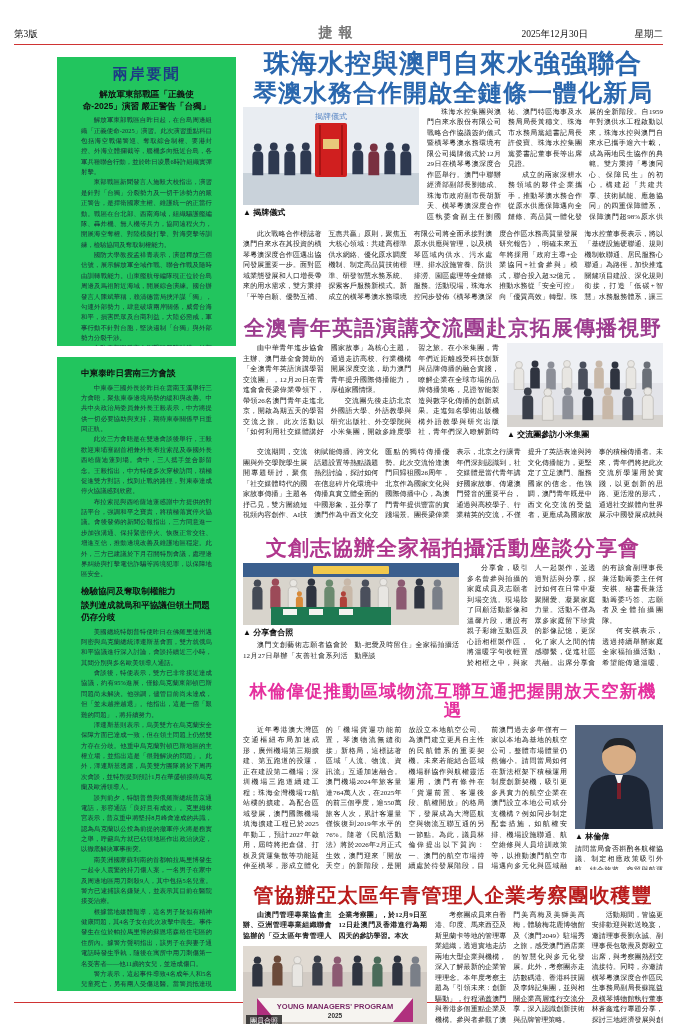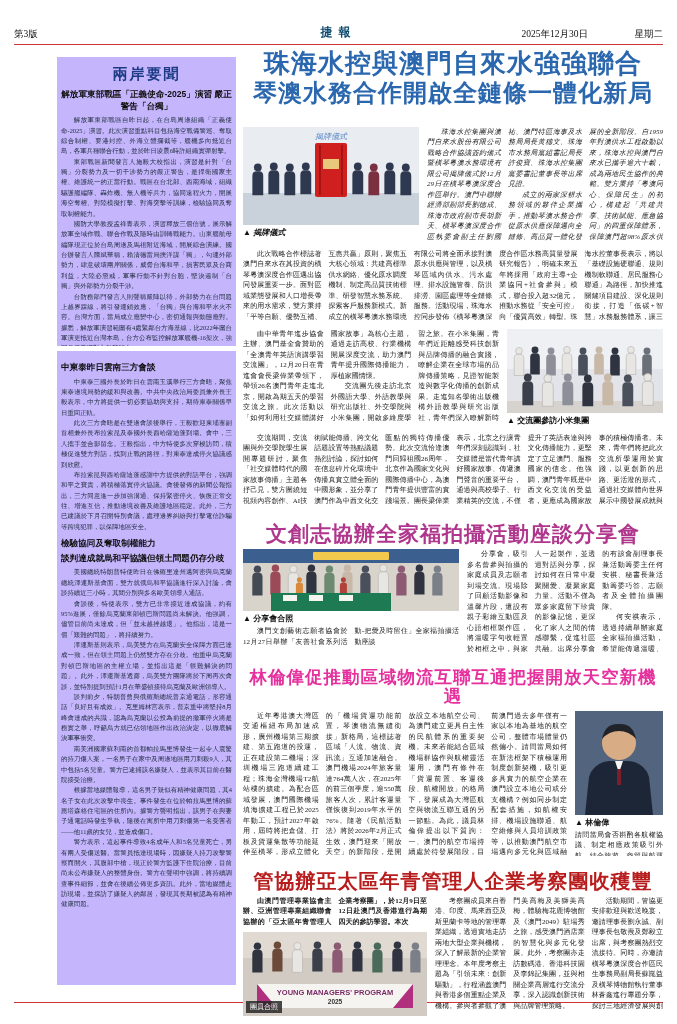--- a/index.html
+++ b/index.html
@@ -2,30 +2,30 @@
 <html><head>
 <meta charset="utf-8">
 <style>
   html,body{margin:0;padding:0;}
   body{background:#888;}
   .page{position:relative;width:677px;height:1024px;background:#fff;margin:0 auto;overflow:hidden;
         font-family:"Liberation Serif", serif;color:#222;}
   
   .mast-row{position:absolute;top:26px;left:14px;right:14px;height:16px;font-size:9.5px;color:#111;}
   .mast-edition{position:absolute;left:0;top:2px;}
-  .mast-title{position:absolute;left:50%;transform:translateX(-50%);top:-2px;color:#0c4a6e;
-              font-weight:bold;font-size:12px;letter-spacing:6px;font-family:"Liberation Serif",serif;}
+  .mast-title{position:absolute;left:50%;transform:translateX(-50%);top:-2px;color:#737373;
+              font-weight:bold;font-size:14px;letter-spacing:6px;font-family:"Liberation Serif",serif;}
   .mast-date{position:absolute;right:75px;top:2px;}
   .mast-week{position:absolute;right:0;top:2px;}
   .rule{position:absolute;left:14px;right:14px;border-top:1.6px solid #cf3333;}
   .rule-top{top:44px;}
   .rule-bottom{top:1002px;}
   
   .sidebar{position:absolute;left:57px;top:57px;width:179px;}
-  .side-box{background:#c4b5fd;padding:8px 4px 6px;margin-bottom:5px;box-sizing:border-box;overflow:hidden;}
+  .side-box{background:#22c55e;padding:8px 24px 6px;margin-bottom:11px;box-sizing:border-box;overflow:hidden;}
   .side-box.b1{height:289px;}
   .side-box.b2{height:634px;}
   .side-title{text-align:center;font-weight:bold;font-size:15px;margin:0 0 5px;
               font-family:"Liberation Sans",sans-serif;letter-spacing:2px;}
   .side-title.t1{color:#1d3a85;}
   .side-title.t2{color:#14203f;}
   .side-headline{font-size:8.6px;font-weight:bold;color:#101010;line-height:1.35;margin:3px 0 3px;
                  font-family:"Liberation Sans",sans-serif;}
   .side-headline.center{text-align:center;}
   .side-body{font-size:6.4px;line-height:1.62;text-align:justify;color:#1c2a38;}
@@ -47,21 +47,21 @@
   figure{margin:0;}
   .caption{font-size:8px;font-weight:bold;color:#111;margin-top:2px;font-family:"Liberation Sans",sans-serif;}
   .photo{display:block;background:#dde2e8;}
   .sec{font-family:"Liberation Sans",sans-serif;font-weight:bold;text-align:center;letter-spacing:1px;
        margin:7px 0 4px;line-height:1.1;}
   .sec.youth{color:#9d3d8f;font-size:21px;}
   .sec.family{color:#b0368d;font-size:21px;}
   .sec.logi{color:#e5309e;font-size:17.5px;}
   .sec.mgr{color:#b91c1c;font-size:20px;}
   
-  .lead-row1{height:118px;margin-top:20px;font-style:italic;}
+  .lead-row1{height:118px;margin-top:0;}
   .lead-row1 .body-txt{flex:1;height:118px;}
   .lead-row2{height:80px;margin-top:4px;}
   .youth-row1{height:100px;}
   .youth-row1 .body-txt{flex:1;height:100px;}
   .youth-row2{height:82px;margin-top:4px;}
   .family-row{height:112px;}
   .family-left{width:216px;}
   .family-right{flex:1;height:112px;}
   .family-left .body-txt{height:30px;margin-top:2px;}
   .logi-row{height:152px;}
@@ -171,20 +171,21 @@
           <p>珠海水控集團與澳門自來水股份有限公司戰略合作協議簽約儀式暨橫琴粵澳水務環境有限公司揭牌儀式於12月29日在橫琴粵澳深度合作區舉行。澳門中聯辦經濟部副部長劉德成、珠海市政府副市長胡新天、橫琴粵澳深度合作區執委會副主任劉國祐、澳門特區海事及水務局局長黃穗文、珠海市水務局黨組書記局長許俊寶、珠海水控集團黨委書記董事長等出席見證。</p>
           <p>成立的兩家深耕水務領域的夥伴企業攜手，推動琴澳水務合作從原水供應保障邁向全鏈條、高品質一體化發展的全新階段。自1959年對澳供水工程啟動以來，珠海水控與澳門自來水已攜手逾六十載，成為兩地民生協作的典範。雙方秉持「粵澳同心、保障民生」的初心，構建起「共建共享、技術賦能、應急協同」的四重保障體系，保障澳門超98%原水供應，守護粵澳濠江的「供水生命線」，為兩地社會經濟穩定和居民安居樂業提供堅實支撐。</p>
         </div>
       </div>
       <div class="body-txt cols5 lead-row2">
         <p>此次戰略合作標誌著澳門自來水在其投資的橫琴粵澳深度合作區邁出協同發展重要一步。面對區域業態發展和人口增長帶來的用水需求，雙方秉持「平等自願、優勢互補、互惠共贏」原則，聚焦五大核心領域：共建高標準供水網絡、優化原水調度機制、制定高品質技術標準、研發智慧水務系統、探索客戶服務新模式。新成立的橫琴粵澳水務環境有限公司將全面承接對澳原水供應與管理，以及橫琴區域內供水、污水處理、排水設施管養、防洪排澇、園區處理等全鏈條服務。活動現場，珠海水控同步發佈《橫琴粵澳深度合作區水務高質量發展研究報告》，明確未來五年將採用「政府主導+企業協同+社會參與」模式，聯合投入超32億元，推動水務從「安全可控」向「優質高效」轉型。珠海水控董事長表示，將以「基礎設施硬聯通、規則機制軟聯通、居民服務心聯通」為路徑，加快推進關鍵項目建設、深化規則銜接，打造「低碳+智慧」水務服務體系，讓三地居民共享高品質發展成果。澳門自來水董事總經理指出，作為大股東的蘇伊士深耕水務領域逾160年，將調動全球資源，為五大合作項目提供全週期保障，助力實現「琴澳水務環境一體化」目標。此次合作不僅是響應國家戰略、回應民生期盼的務實行動，更將有效破解跨境水務治理難題，推動兩地水務規劃、建設、運營、管理深度融合。未來雙方將持續深化協作，發揮各自優勢，在水資源集約利用、安全保障、優質服務等方面持續發力，為琴澳一體化高質量發展與粵港澳大灣區建設注入強勁水務動能。</p>
       </div>
     </div>
 
     <div>
+      <h2 class="sec youth">全澳青年英語演講交流團赴京拓展傳播視野</h2>
       <div class="row youth-row1">
         <div class="body-txt cols3">
           <p>由中華青年進步協會主辦、澳門基金會贊助的「全澳青年英語演講學習交流團」，12月20日在青進會會長梁偉業帶領下，帶領26名澳門青年走進北京，開啟為期五天的學習交流之旅。此次活動以「如何利用社交媒體講好國家故事」為核心主題，通過走訪高校、行業機構開展深度交流，助力澳門青年提升國際傳播能力，厚植家國情懷。</p>
           <p>交流團先後走訪北京外國語大學、外語教學與研究出版社、外交學院與小米集團，開啟多維度學習之旅。在小米集團，青年們近距離感受科技創新與品牌傳播的融合實踐，瞭解企業在全球市場的品牌傳播策略，見證智能製造與數字化傳播的創新成果。走進知名學術出版機構外語教學與研究出版社，青年們深入瞭解新時代英語教材編寫理念與跨文化傳播的原創成果，體味專業平台在語言傳播領域發揮的橋樑紐帶作用。</p>
         </div>
         <figure>
           <svg class="photo" width="156" height="84" viewBox="0 0 156 84">
             <rect width="156" height="84" fill="#e3e4e9"></rect>
             <rect width="156" height="40" fill="#eef0f4"></rect>
             <rect y="72" width="156" height="12" fill="#d6d3cf"></rect>

